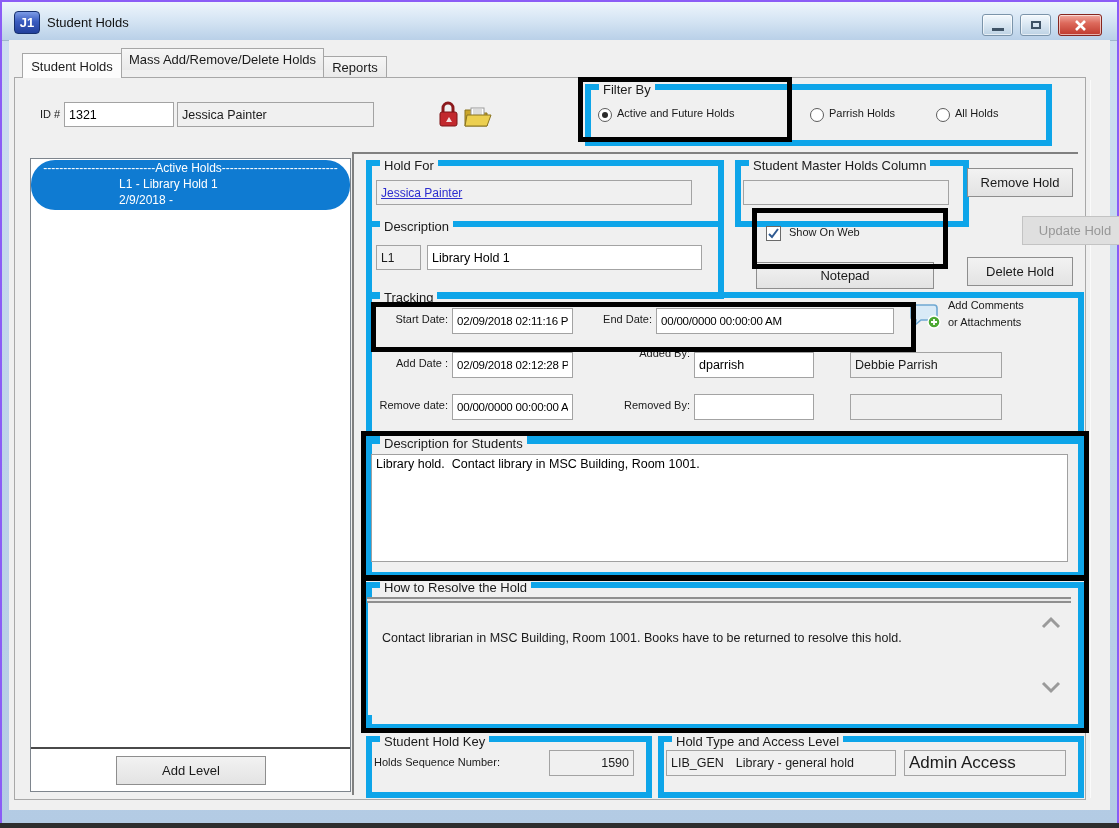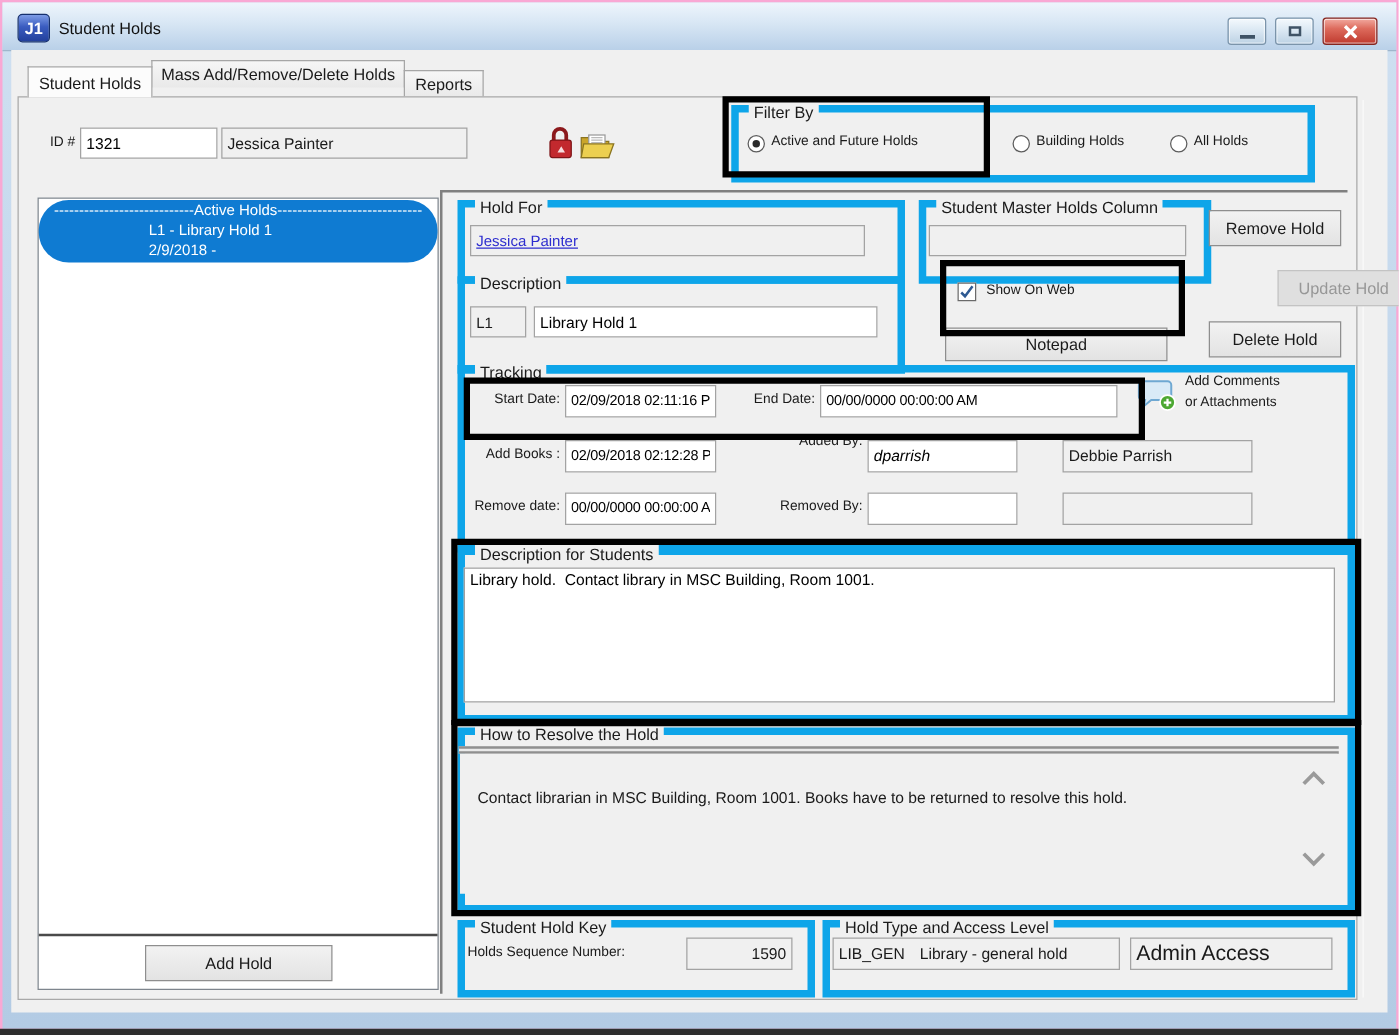--- a/index.html
+++ b/index.html
@@ -1,17 +1,17 @@
 <!DOCTYPE html>
 <html><head>
 <meta charset="utf-8">
 <style>
   html,body{margin:0;padding:0;}
   body{font-family:"Liberation Sans", sans-serif; font-size:13px; color:#1a1a1a;}
-  #page{position:relative;width:1119px;height:828px;background:#f9a8d4;overflow:hidden;}
+  #page{position:relative;width:1119px;height:828px;background:#8b5cf6;overflow:hidden;}
   .abs{position:absolute;}
   
   #frame{position:absolute;left:2px;top:2px;width:1115px;height:821px;
          background:linear-gradient(180deg,#cfe0f1 0%,#bdd3ea 55%,#b3cbe4 100%);}
   #titlebar{position:absolute;left:2px;top:2px;width:1115px;height:38px;
          background:linear-gradient(180deg,#eef5fc 0%,#d7e6f4 45%,#b9d0e8 100%);
          border-bottom:1px solid #9fb6cc;}
   #appicon{position:absolute;left:12px;top:9px;width:24px;height:21px;border-radius:4px;
          background:linear-gradient(180deg,#7d9ce6 0%,#3a5cc0 45%,#22409c 100%);
          border:1px solid #16306e;color:#fff;font-weight:bold;font-size:13px;
@@ -115,34 +115,34 @@
     <path d="M10,6 h9 M10,8 h9 M10,10 h9" stroke="#b9b9b9" stroke-width="1"></path>
     <path d="M4,11 h24 l-4,11 h-22 z" fill="#eccf50" stroke="#8a7420"></path>
   </svg>
 
   <div class="grp" style="left:585px;top:84px;width:455px;height:50px;">
     <span class="legend">Filter By</span>
   </div>
   <div class="radio sel" style="left:598px;top:108px;"></div>
   <div class="lbl" style="left:617px;top:107px;">Active and Future Holds</div>
   <div class="radio" style="left:810px;top:108px;"></div>
-  <div class="lbl" style="left:829px;top:107px;">Building Holds</div>
+  <div class="lbl" style="left:829px;top:107px;">Parrish Holds</div>
   <div class="radio" style="left:936px;top:108px;"></div>
   <div class="lbl" style="left:955px;top:107px;">All Holds</div>
   <div class="hl" style="left:578px;top:77px;width:204px;height:55px;"></div>
 
   <div id="holdslist"></div>
   <div id="listsel">
     <div class="hdr">----------------------------Active Holds-----------------------------</div>
     <div class="ln">L1 - Library Hold 1</div>
     <div class="ln">2/9/2018 -</div>
   </div>
   <div id="listsep"></div>
   <div class="btn" style="left:116px;top:756px;width:150px;height:29px;">
-    <span>Add Hold</span>
+    <span>Add Level</span>
   </div>
 
   <div id="detail"></div>
 
   <div class="grp" style="left:366px;top:160px;width:346px;height:55px;">
     <span class="legend">Hold For</span>
   </div>
   <div class="field gray" style="left:376px;top:180px;width:316px;height:25px;">
     <a class="linkval" href="#">Jessica Painter</a>
   </div>
@@ -193,24 +193,24 @@
   <div class="hl" style="left:371px;top:302px;width:535px;height:40px;"></div>
 
   <svg class="abs" style="left:910px;top:300px;" width="32" height="32" viewBox="0 0 32 32">
     <path d="M4,5 h20 a3,3 0 0 1 3,3 v9 a3,3 0 0 1 -3,3 h-13 l-6,5 l1,-5 h-2 a3,3 0 0 1 -3,-3 v-9 a3,3 0 0 1 3,-3 z" fill="#d9eaf7" stroke="#6fa8d2" stroke-width="1.6"></path>
     <circle cx="24" cy="22" r="6" fill="#4ca832" stroke="#ffffff" stroke-width="1.4"></circle>
     <path d="M24,19 v6 M21,22 h6" stroke="#ffffff" stroke-width="1.8"></path>
   </svg>
   <div class="lbl" style="left:948px;top:299px;">Add Comments</div>
   <div class="lbl" style="left:948px;top:316px;">or Attachments</div>
 
-  <div class="lbl r" style="left:378px;top:357px;width:70px;">Add Books :</div>
+  <div class="lbl r" style="left:378px;top:357px;width:70px;">Add Date :</div>
   <input class="field datef" style="left: 452px; top: 352px; width: 121px; height: 26px;" value="02/09/2018 02:12:28 PM">
   <div class="lbl r" style="left:600px;top:347px;width:90px;">Added By:</div>
-  <input class="field" style="left: 694px; top: 352px; width: 120px; height: 26px; font-size: 12.5px; font-style: italic;" value="dparrish">
+  <input class="field" style="left: 694px; top: 352px; width: 120px; height: 26px; font-size: 12.5px;" value="dparrish">
   <div class="field gray" style="left:850px;top:352px;width:152px;height:26px;font-size:12.5px;">
       <span>Debbie Parrish</span>
     </div>
 
   <div class="lbl r" style="left:362px;top:399px;width:86px;">Remove date:</div>
   <input class="field datef" style="left: 452px; top: 394px; width: 121px; height: 26px;" value="00/00/0000 00:00:00 AM">
   <div class="lbl r" style="left:600px;top:399px;width:90px;">Removed By:</div>
   <input class="field" style="left: 694px; top: 394px; width: 120px; height: 26px; font-size: 12.5px;" value="">
   <div class="field gray" style="left:850px;top:394px;width:152px;height:26px;font-size:12.5px;">
       <span></span>

